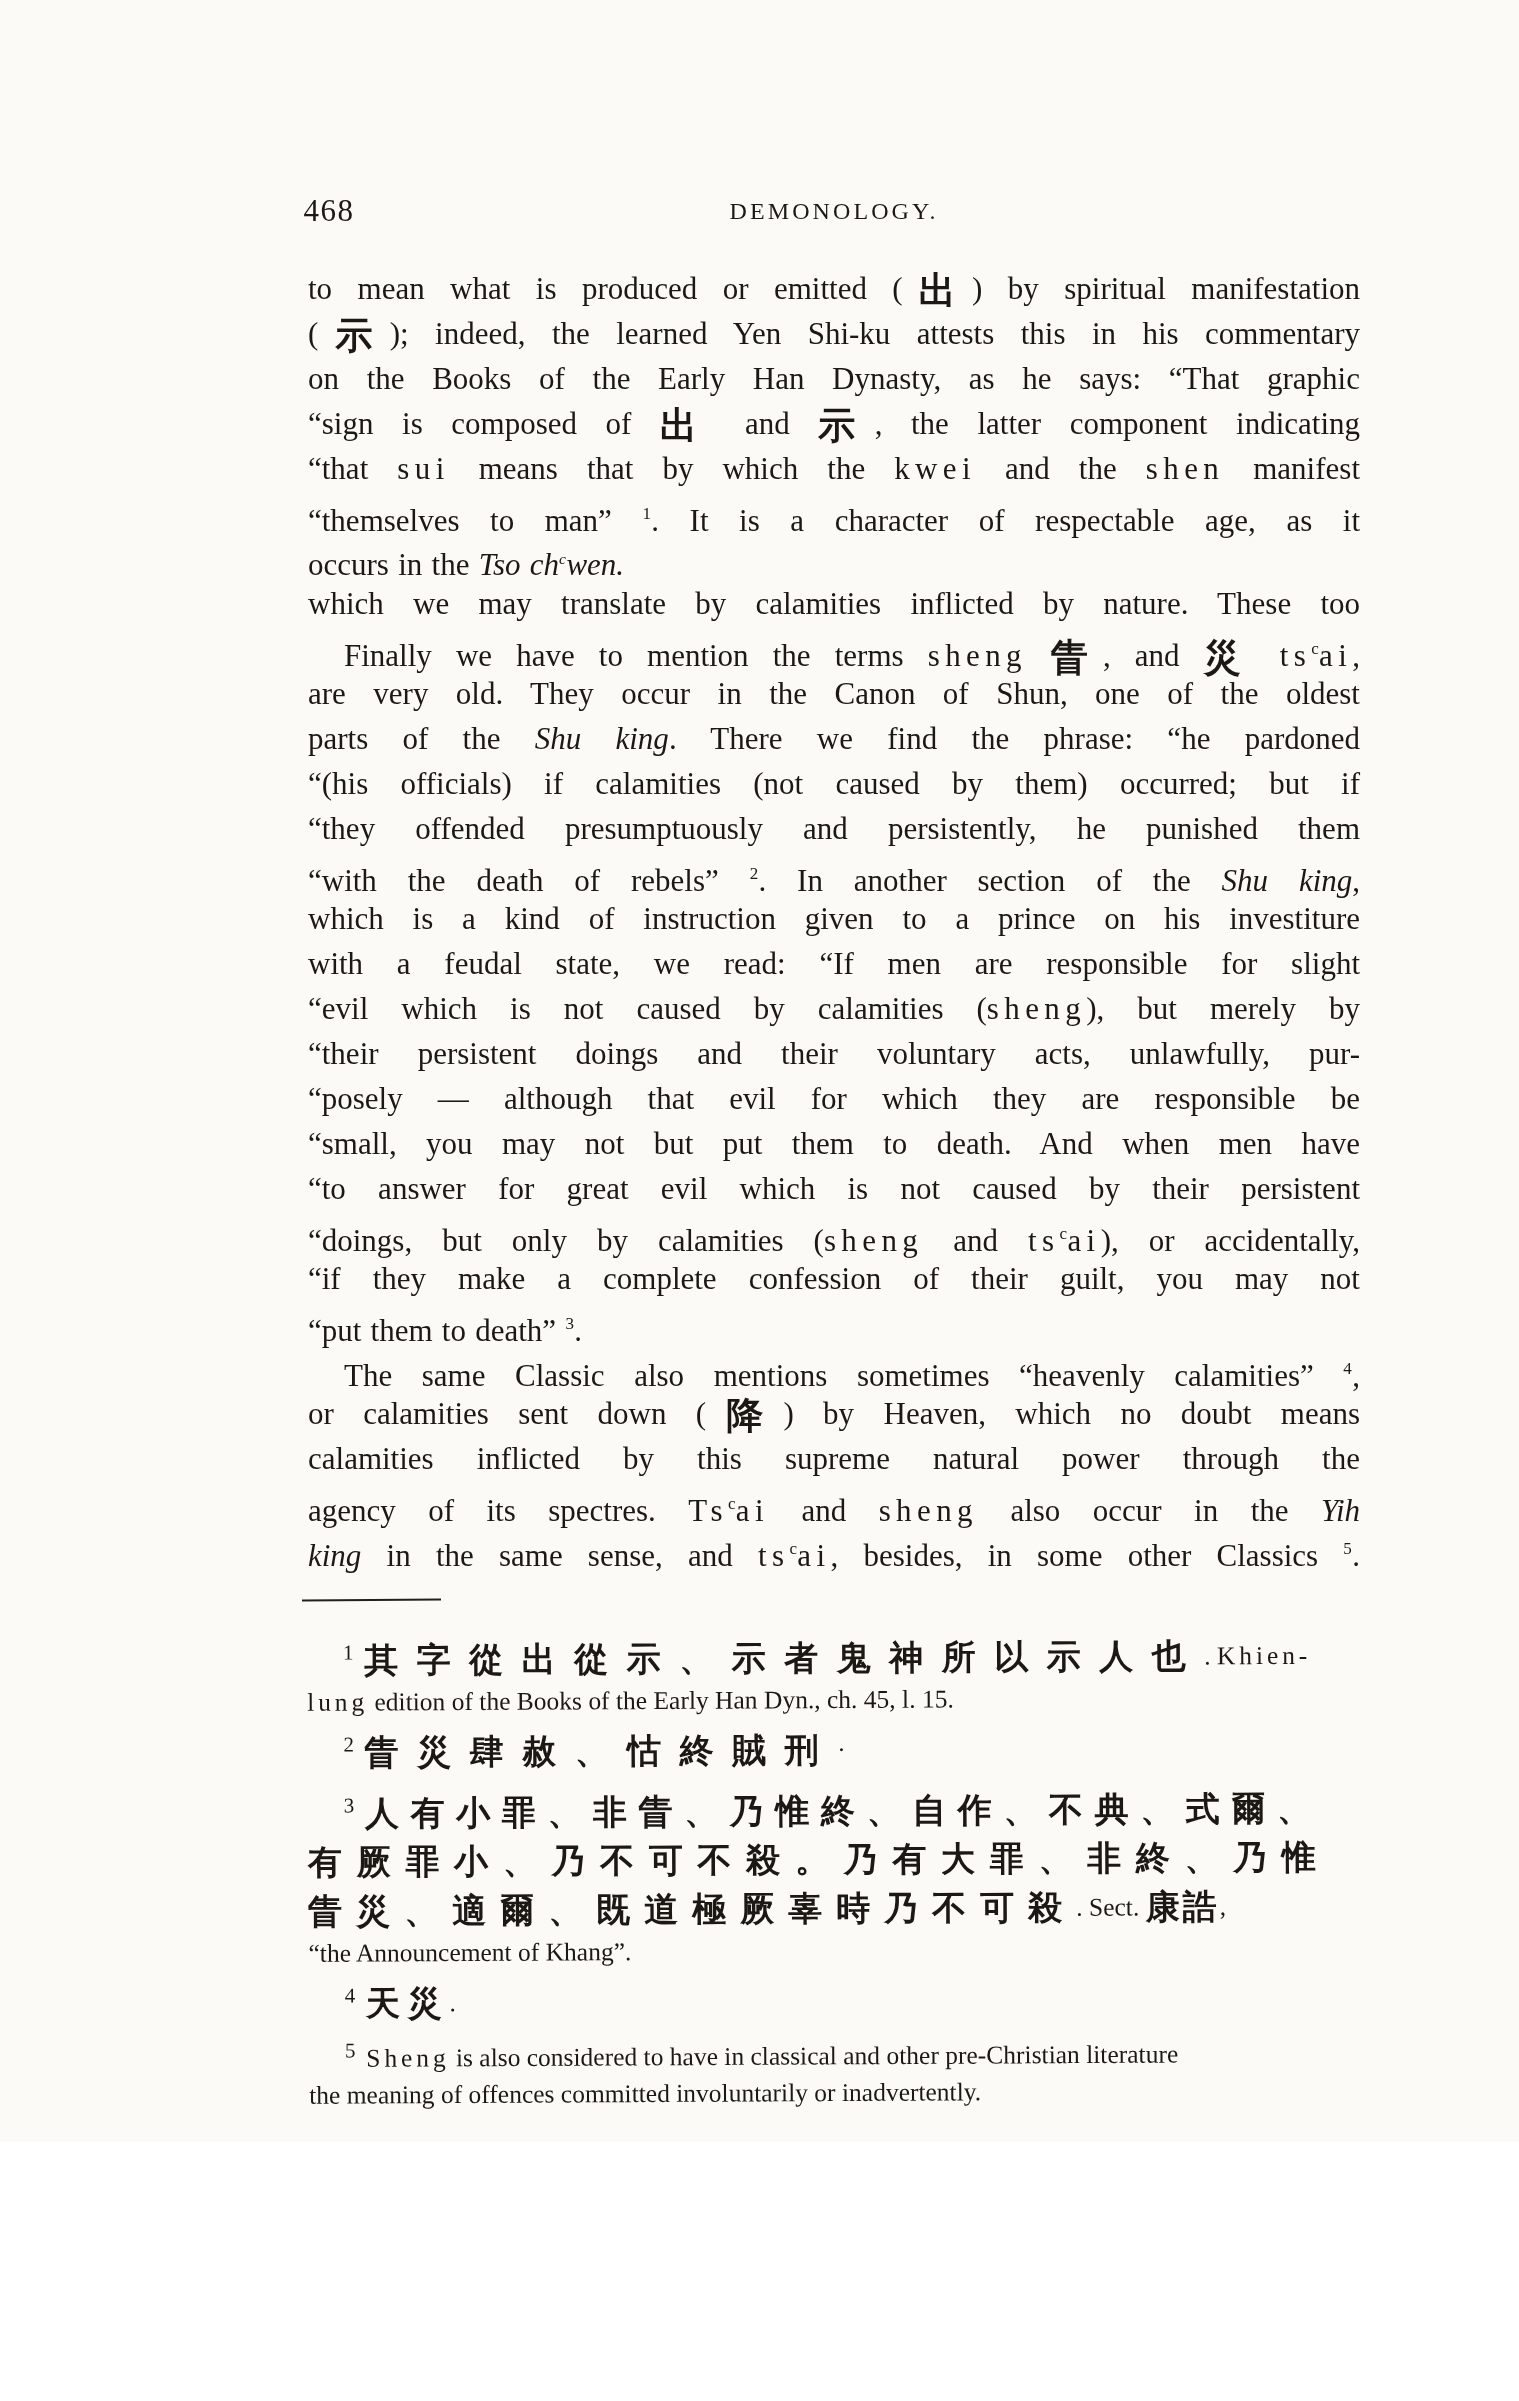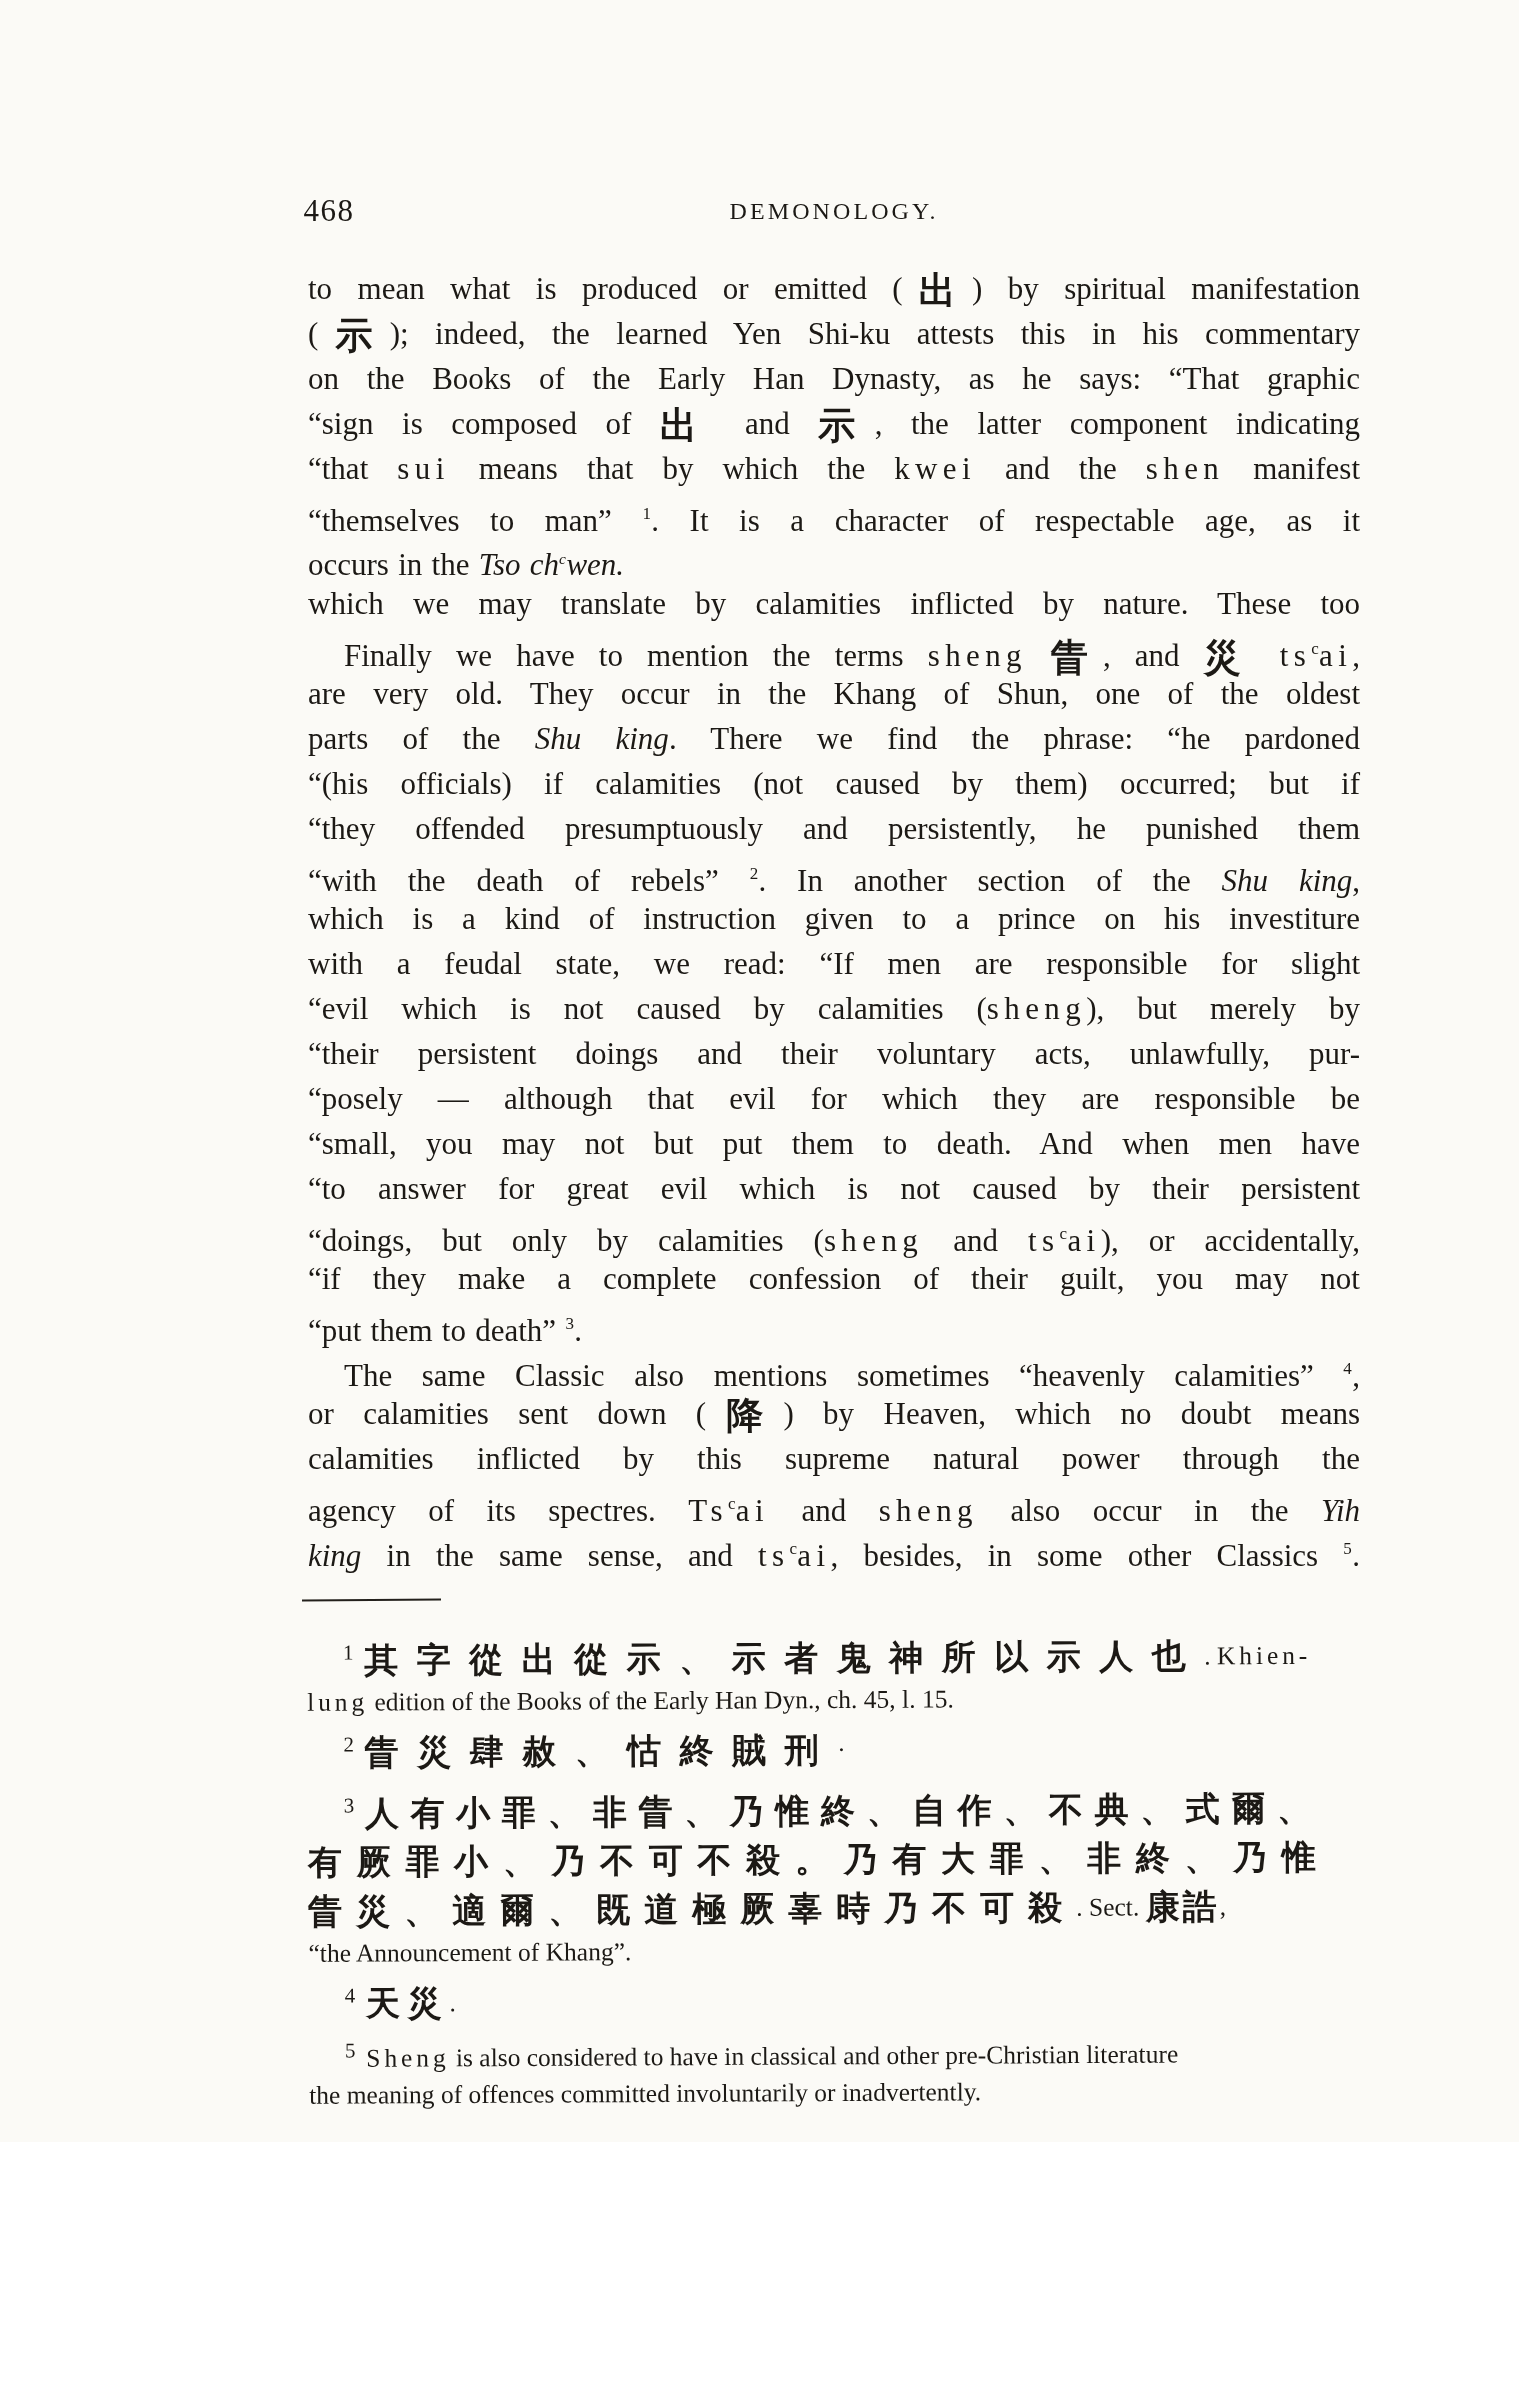--- a/index.html
+++ b/index.html
@@ -65,21 +65,21 @@
     <div class="bodytext">
         <div class="bl">to mean what is produced or emitted (<span class="cjk">出</span>) by spiritual manifestation</div>
         <div class="bl">(<span class="cjk">示</span>); indeed, the learned Yen Shi-ku attests this in his commentary</div>
         <div class="bl">on the Books of the Early Han Dynasty, as he says: “That graphic</div>
         <div class="bl">“sign is composed of <span class="cjk">出</span> and <span class="cjk">示</span>, the latter component indicating</div>
         <div class="bl">“that <span class="sp">sui</span> means that by which the <span class="sp">kwei</span> and the <span class="sp">shen</span> manifest</div>
         <div class="bl">“themselves to man” <span class="sup">1</span>. It is a character of respectable age, as it</div>
         <div class="bl nj">occurs in the <span class="it">Tso ch</span><span class="it sup">c</span><span class="it">wen.</span></div>
         <div class="bl">which we may translate by calamities inflicted by nature. These too</div>
         <div class="bl ind">Finally we have to mention the terms <span class="sp">sheng</span> <span class="cjk">眚</span>, and <span class="cjk">災</span> <span class="sp">ts</span><span class="sup">c</span><span class="sp">ai</span>,</div>
-        <div class="bl">are very old. They occur in the Khang of Shun, one of the oldest</div>
+        <div class="bl">are very old. They occur in the Canon of Shun, one of the oldest</div>
         <div class="bl">parts of the <span class="it">Shu king</span>. There we find the phrase: “he pardoned</div>
         <div class="bl">“(his officials) if calamities (not caused by them) occurred; but if</div>
         <div class="bl">“they offended presumptuously and persistently, he punished them</div>
         <div class="bl">“with the death of rebels” <span class="sup">2</span>. In another section of the <span class="it">Shu king</span>,</div>
         <div class="bl">which is a kind of instruction given to a prince on his investiture</div>
         <div class="bl">with a feudal state, we read: “If men are responsible for slight</div>
         <div class="bl">“evil which is not caused by calamities (<span class="sp">sheng</span>), but merely by</div>
         <div class="bl">“their persistent doings and their voluntary acts, unlawfully, pur-</div>
         <div class="bl">“posely — although that evil for which they are responsible be</div>
         <div class="bl">“small, you may not but put them to death. And when men have</div>

